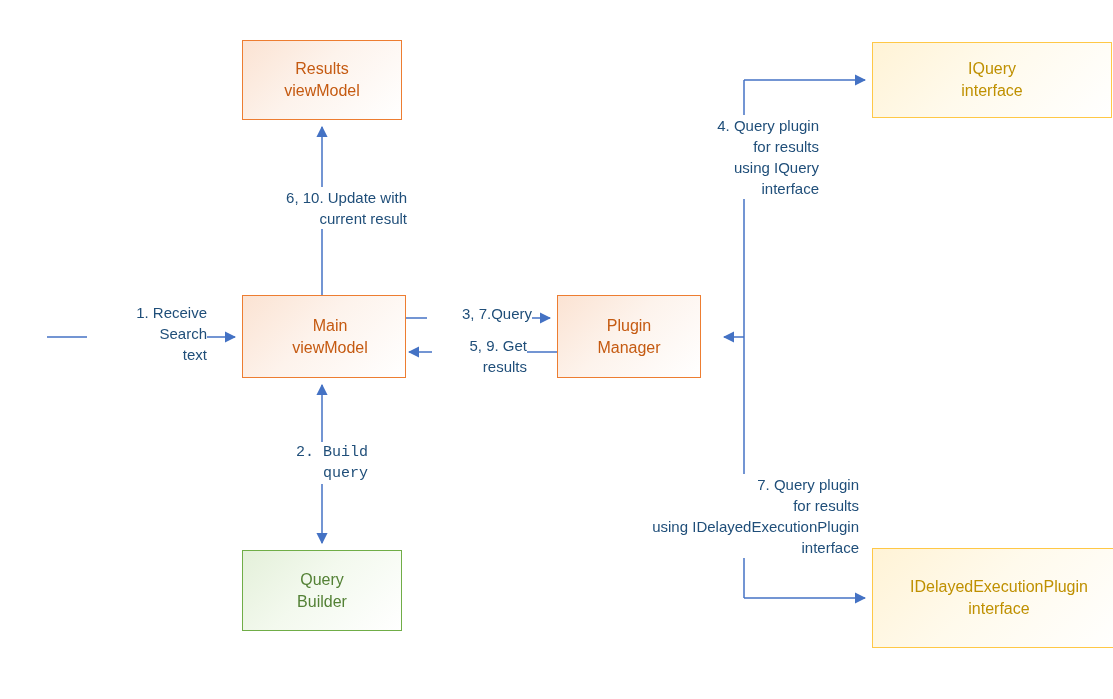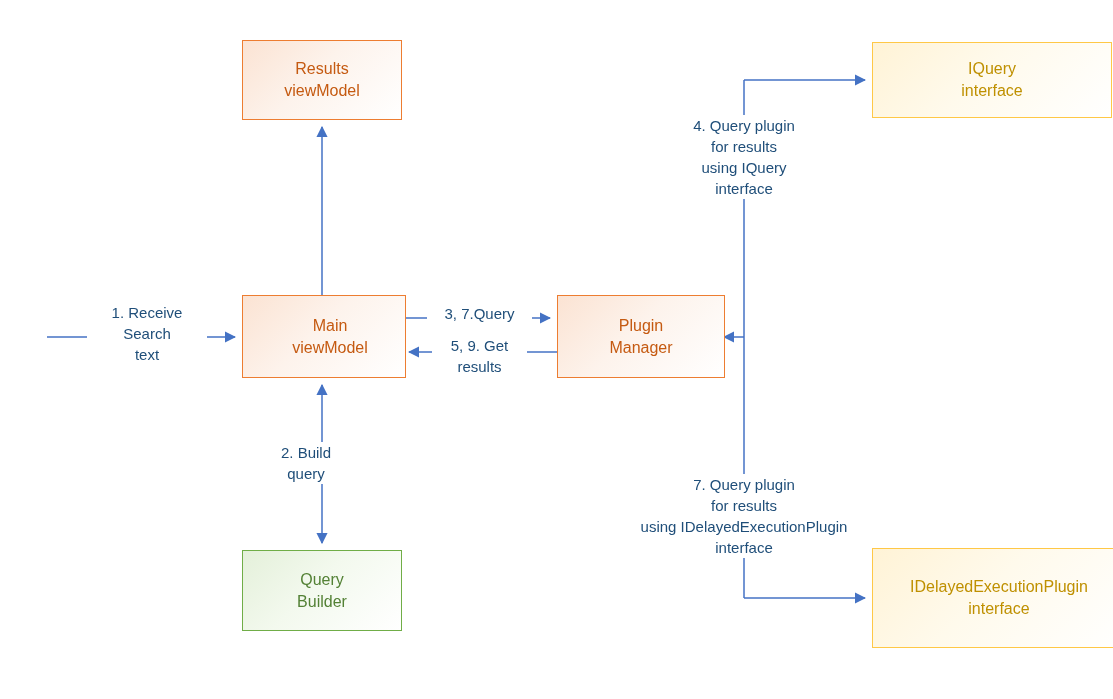--- a/index.html
+++ b/index.html
@@ -45,38 +45,38 @@
     background: linear-gradient(135deg, #FFF3D6 0%, #FFFAEC 45%, #FFFFFF 100%);
   }
   .node.green {
     border: 1px solid #70AD47;
     color: #538135;
     background: linear-gradient(135deg, #E4F0DA 0%, #F3F9EE 45%, #FFFFFF 100%);
   }
   #node-results-viewmodel   { left: 210px; top: 40px;  width: 160px; height: 80px; }
   #node-iquery-interface    { left: 840px; top: 42px;  width: 240px; height: 76px; }
   #node-main-viewmodel      { left: 210px; top: 295px; width: 164px; height: 83px; padding-left: 12px; }
-  #node-plugin-manager      { left: 525px; top: 295px; width: 168px; height: 83px; }
+  #node-plugin-manager      { left: 525px; top: 295px; width: 144px; height: 83px; }
   #node-query-builder       { left: 210px; top: 550px; width: 160px; height: 81px; }
   #node-idelayed-interface  { left: 840px; top: 548px; width: 254px; height: 100px; }
 
   .edge-label {
     position: absolute;
     background: #ffffff;
     color: #1F4E79;
     font-size: 15px;
     line-height: 21px;
-    text-align: center;
+    text-align: right;
     white-space: pre-line;
   }
   #label-receive-search { left: 55px;  top: 302px; width: 120px; }
   #label-update-result  { left: 205px; top: 187px; width: 170px; }
   #label-query          { left: 395px; top: 303px; width: 105px; }
   #label-get-results    { left: 400px; top: 335px; width: 95px;  }
-  #label-build-query    { left: 224px; top: 442px; width: 100px; }
+  #label-build-query    { left: 236px; top: 442px; width: 100px; font-family: Liberation Mono, monospace; }
   #label-query-iquery   { left: 637px; top: 115px; width: 150px; }
   #label-query-idelayed { left: 597px; top: 474px; width: 230px; }
 </style>
 </head>
 <body>
 
 <div id="canvas">
 
   <svg id="connector-layer" viewBox="0 0 1113 699" xmlns="http://www.w3.org/2000/svg">
     <defs>
@@ -119,20 +119,22 @@
   <div class="node green" id="node-query-builder">Query
 Builder</div>
 
   <div class="node gold" id="node-idelayed-interface">IDelayedExecutionPlugin
 interface</div>
 
   <div class="edge-label" id="label-receive-search">1. Receive
 Search
 text</div>
 
+  <div class="edge-label" id="label-update-result">6, 10. Update with
+current result</div>
 
   <div class="edge-label" id="label-query">3, 7.Query</div>
 
   <div class="edge-label" id="label-get-results">5, 9. Get
 results</div>
 
   <div class="edge-label" id="label-build-query">2. Build
 query</div>
 
   <div class="edge-label" id="label-query-iquery">4. Query plugin

